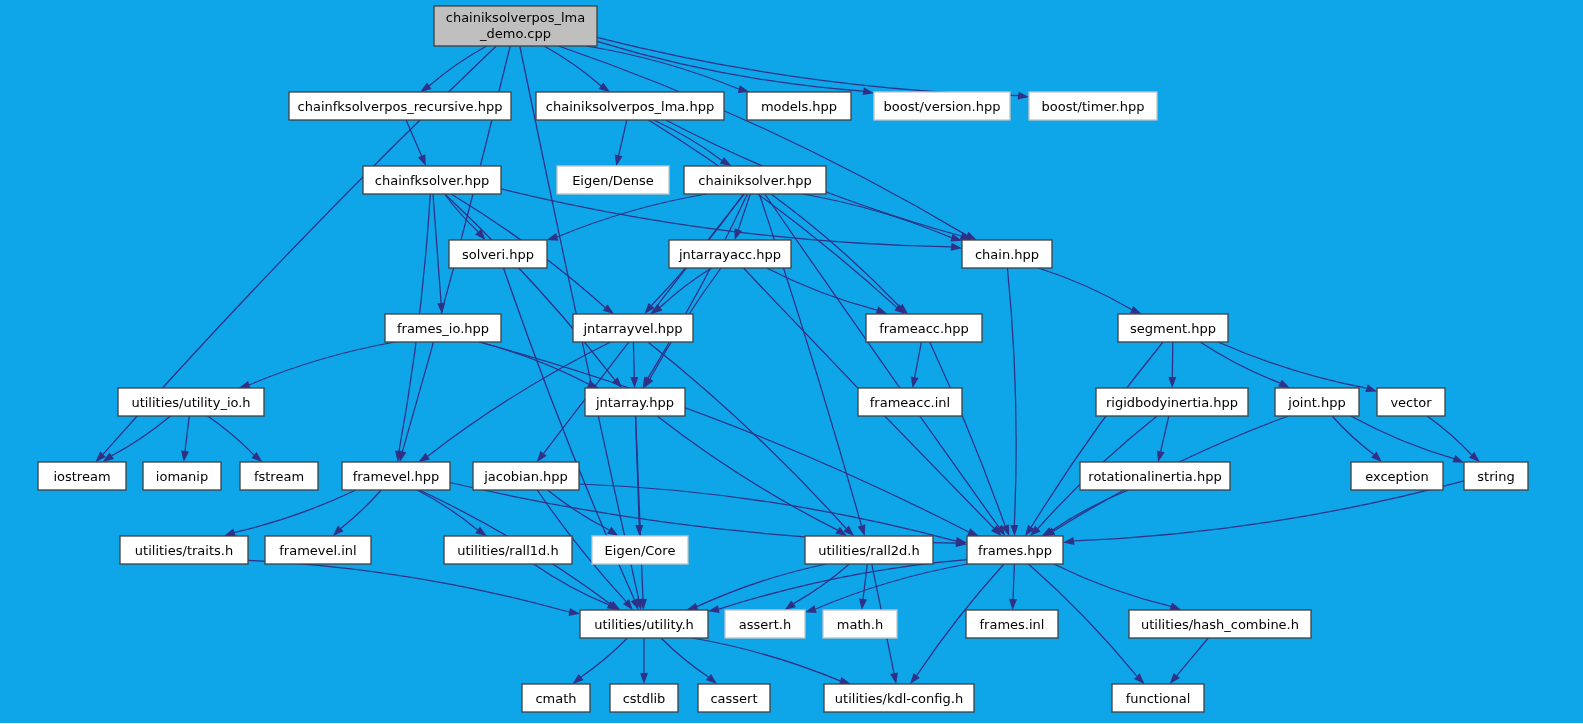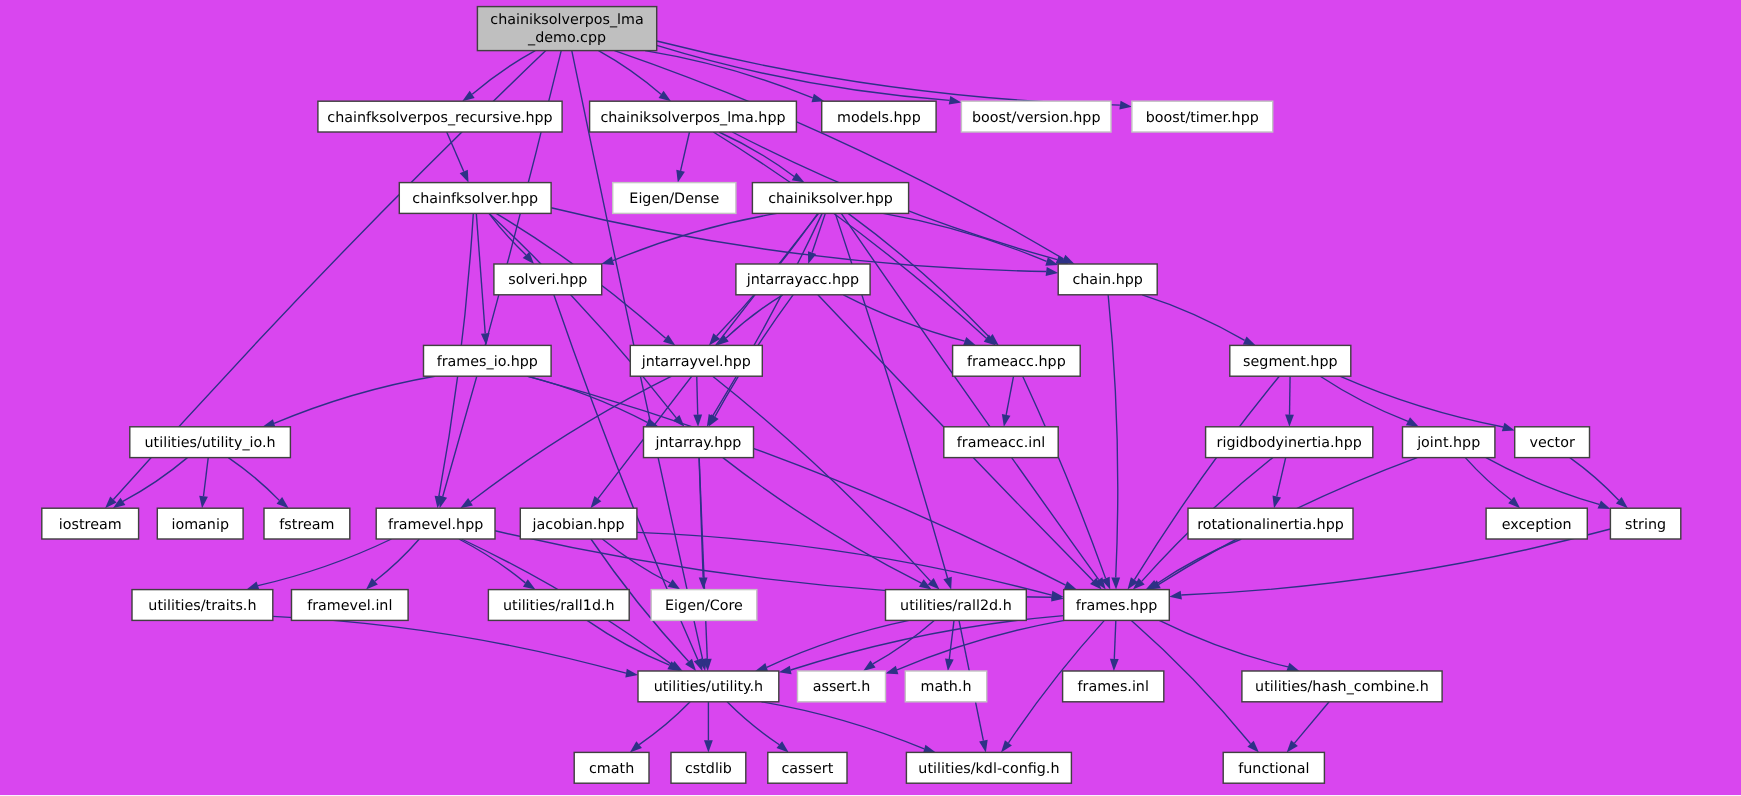--- a/index.html
+++ b/index.html
@@ -7,21 +7,21 @@
     padding: 0;
     background: #ffffff;
   }
   body {
     font-family: "DejaVu Sans", "Liberation Sans", sans-serif;
   }
   #graph-root {
     position: relative;
     width: 1583px;
     height: 723px;
-    background: #d946ef;
+    background: #0ea5e9;
     overflow: hidden;
   }
   svg#graph-svg {
     position: absolute;
     left: 0;
     top: 0;
     width: 1583px;
     height: 724px;
     display: block;
   }

